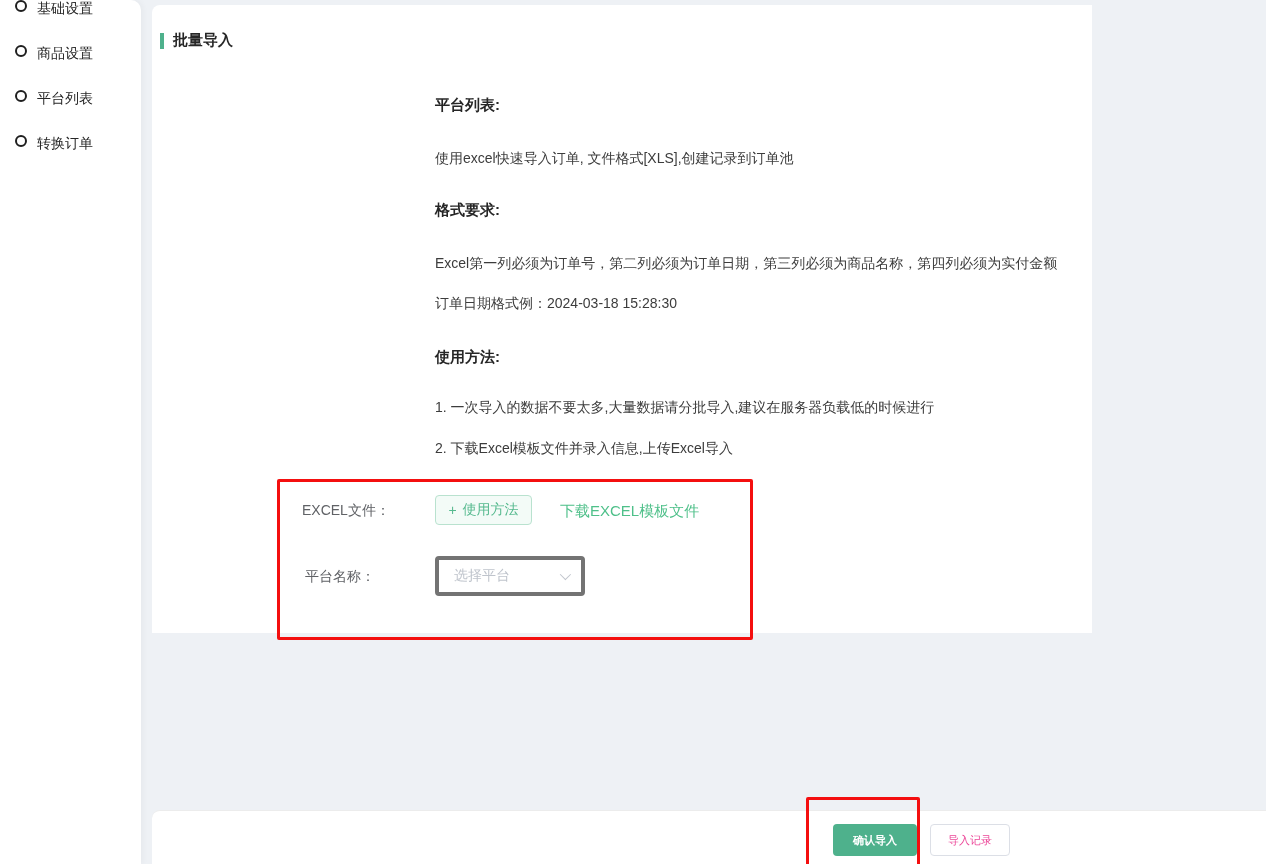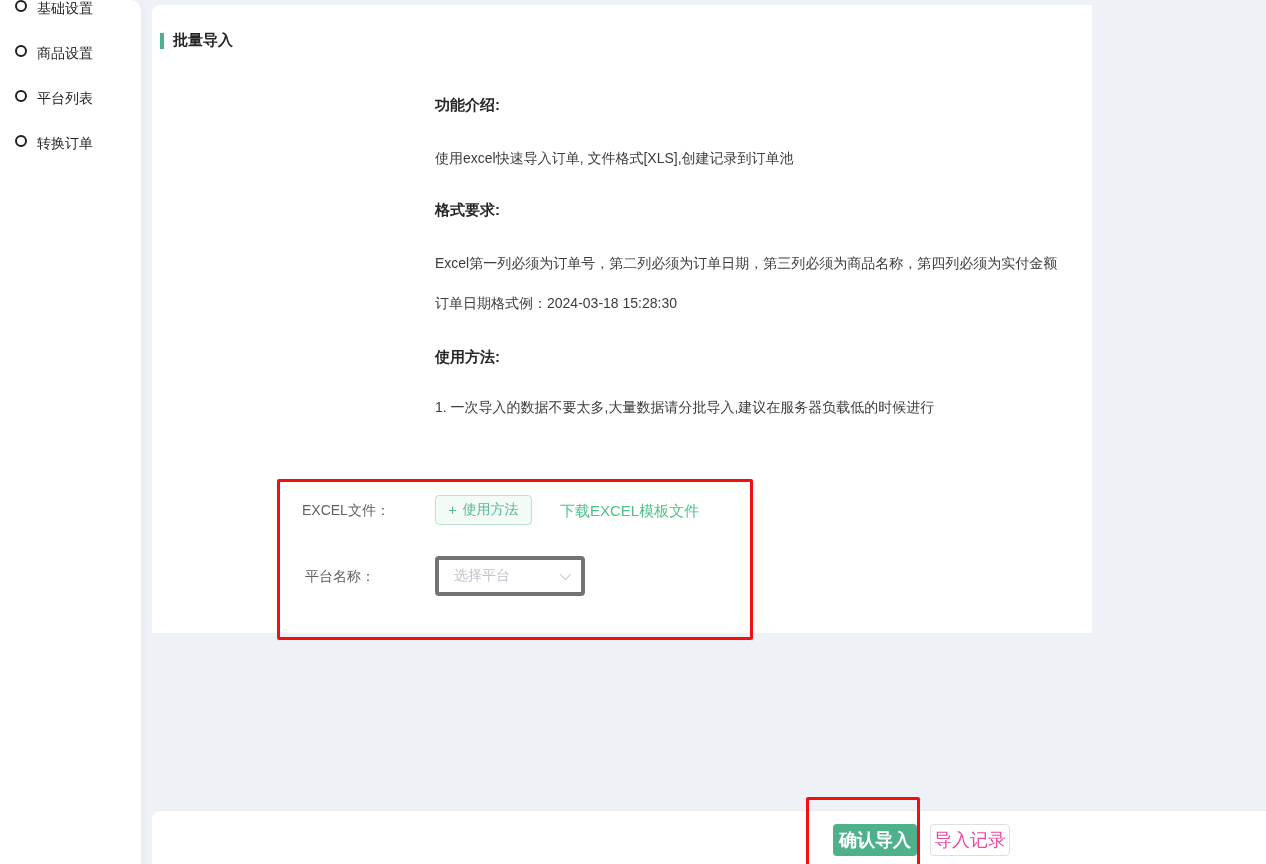--- a/index.html
+++ b/index.html
@@ -124,21 +124,21 @@
     background: #ffffff;
     border-top: 1px solid #ececec;
     border-top-left-radius: 8px;
     z-index: 1;
   }
   .btn {
     position: absolute;
     top: 13px;
     height: 32px;
     border-radius: 4px;
-    font-size: 18px;
+    font-size: 11px;
     display: flex;
     align-items: center;
     justify-content: center;
     cursor: pointer;
   }
   .btn-confirm {
     left: 681px; width: 84px;
     background: #4eb18c;
     color: #ffffff;
     font-weight: bold;
@@ -185,29 +185,30 @@
   </div>
 </nav>
 
 <main class="main-card">
 
   <div class="card-header">
     <span class="accent-bar"></span>
     <span class="card-title">批量导入</span>
   </div>
 
-  <div class="abs sec-heading" style="top:91px">功能介绍:</div>
+  <div class="abs sec-heading" style="top:91px">平台列表:</div>
   <div class="abs sec-body" style="top:145px">使用excel快速导入订单, 文件格式[XLS],创建记录到订单池</div>
 
   <div class="abs sec-heading" style="top:196px">格式要求:</div>
   <div class="abs sec-body" style="top:250px">Excel第一列必须为订单号，第二列必须为订单日期，第三列必须为商品名称，第四列必须为实付金额</div>
   <div class="abs sec-body" style="top:290px">订单日期格式例：2024-03-18 15:28:30</div>
 
   <div class="abs sec-heading" style="top:343px">使用方法:</div>
   <div class="abs sec-body" style="top:394px">1. 一次导入的数据不要太多,大量数据请分批导入,建议在服务器负载低的时候进行</div>
+  <div class="abs sec-body" style="top:435px">2. 下载Excel模板文件并录入信息,上传Excel导入</div>
 
   <div class="form-label" style="left:150px; top:497px">EXCEL文件：</div>
 
   <button class="choose-file-btn">
     <span>+</span>
     <span>使用方法</span>
   </button>
 
   <span class="download-link">下载EXCEL模板文件</span>
 

